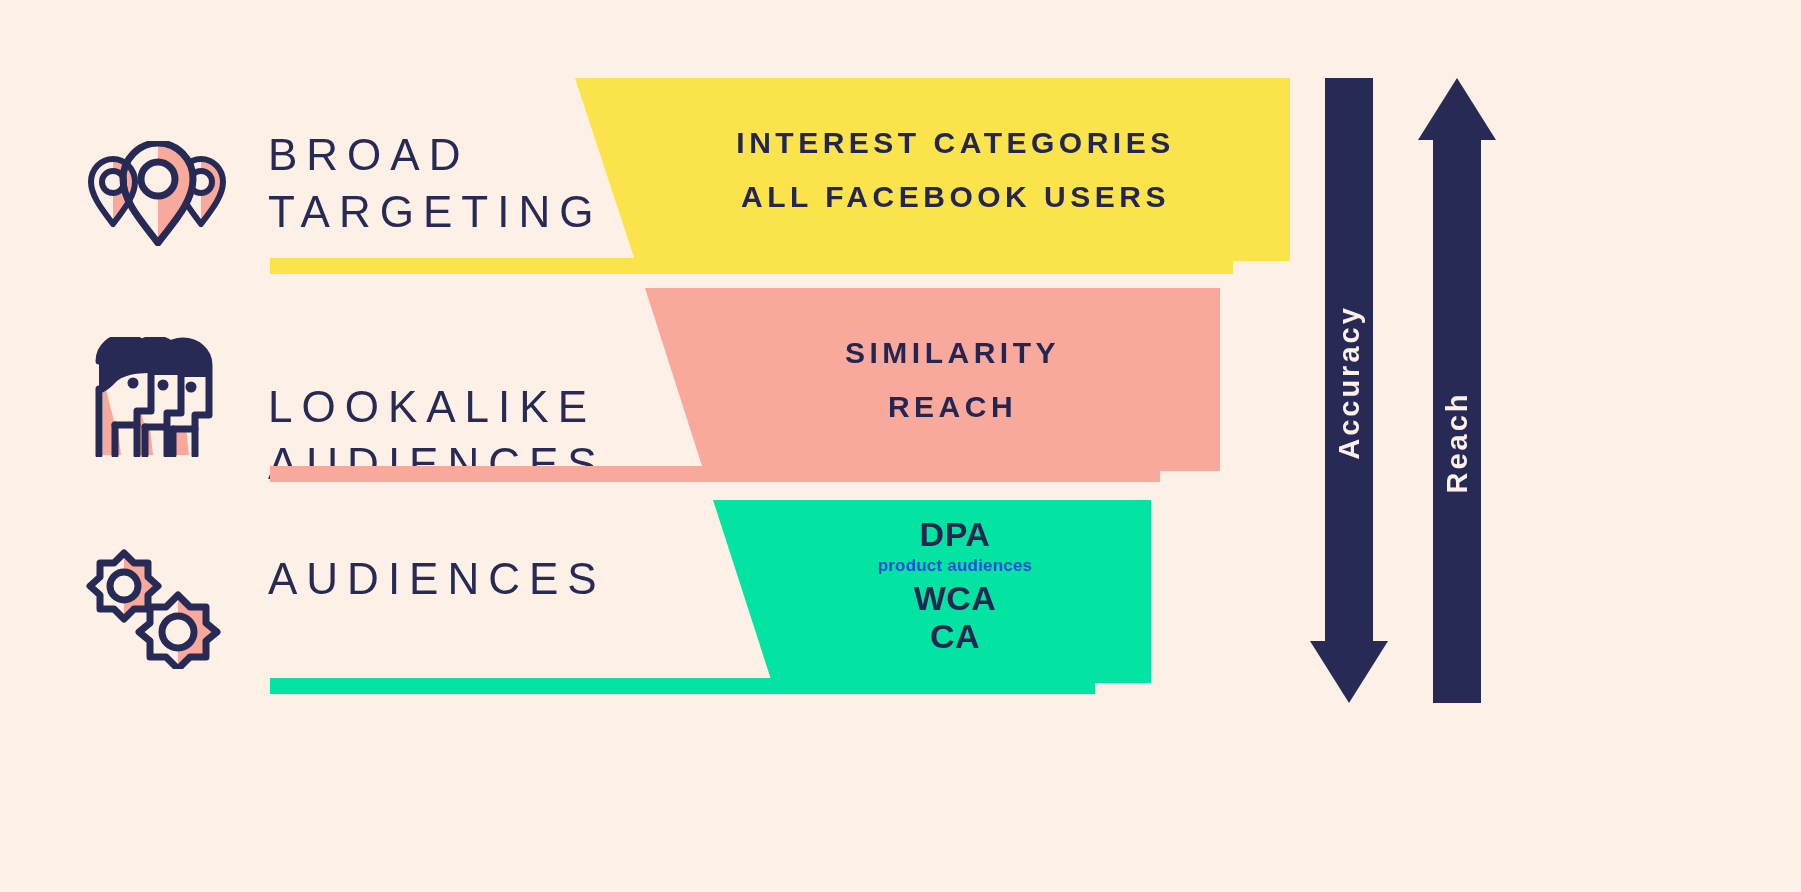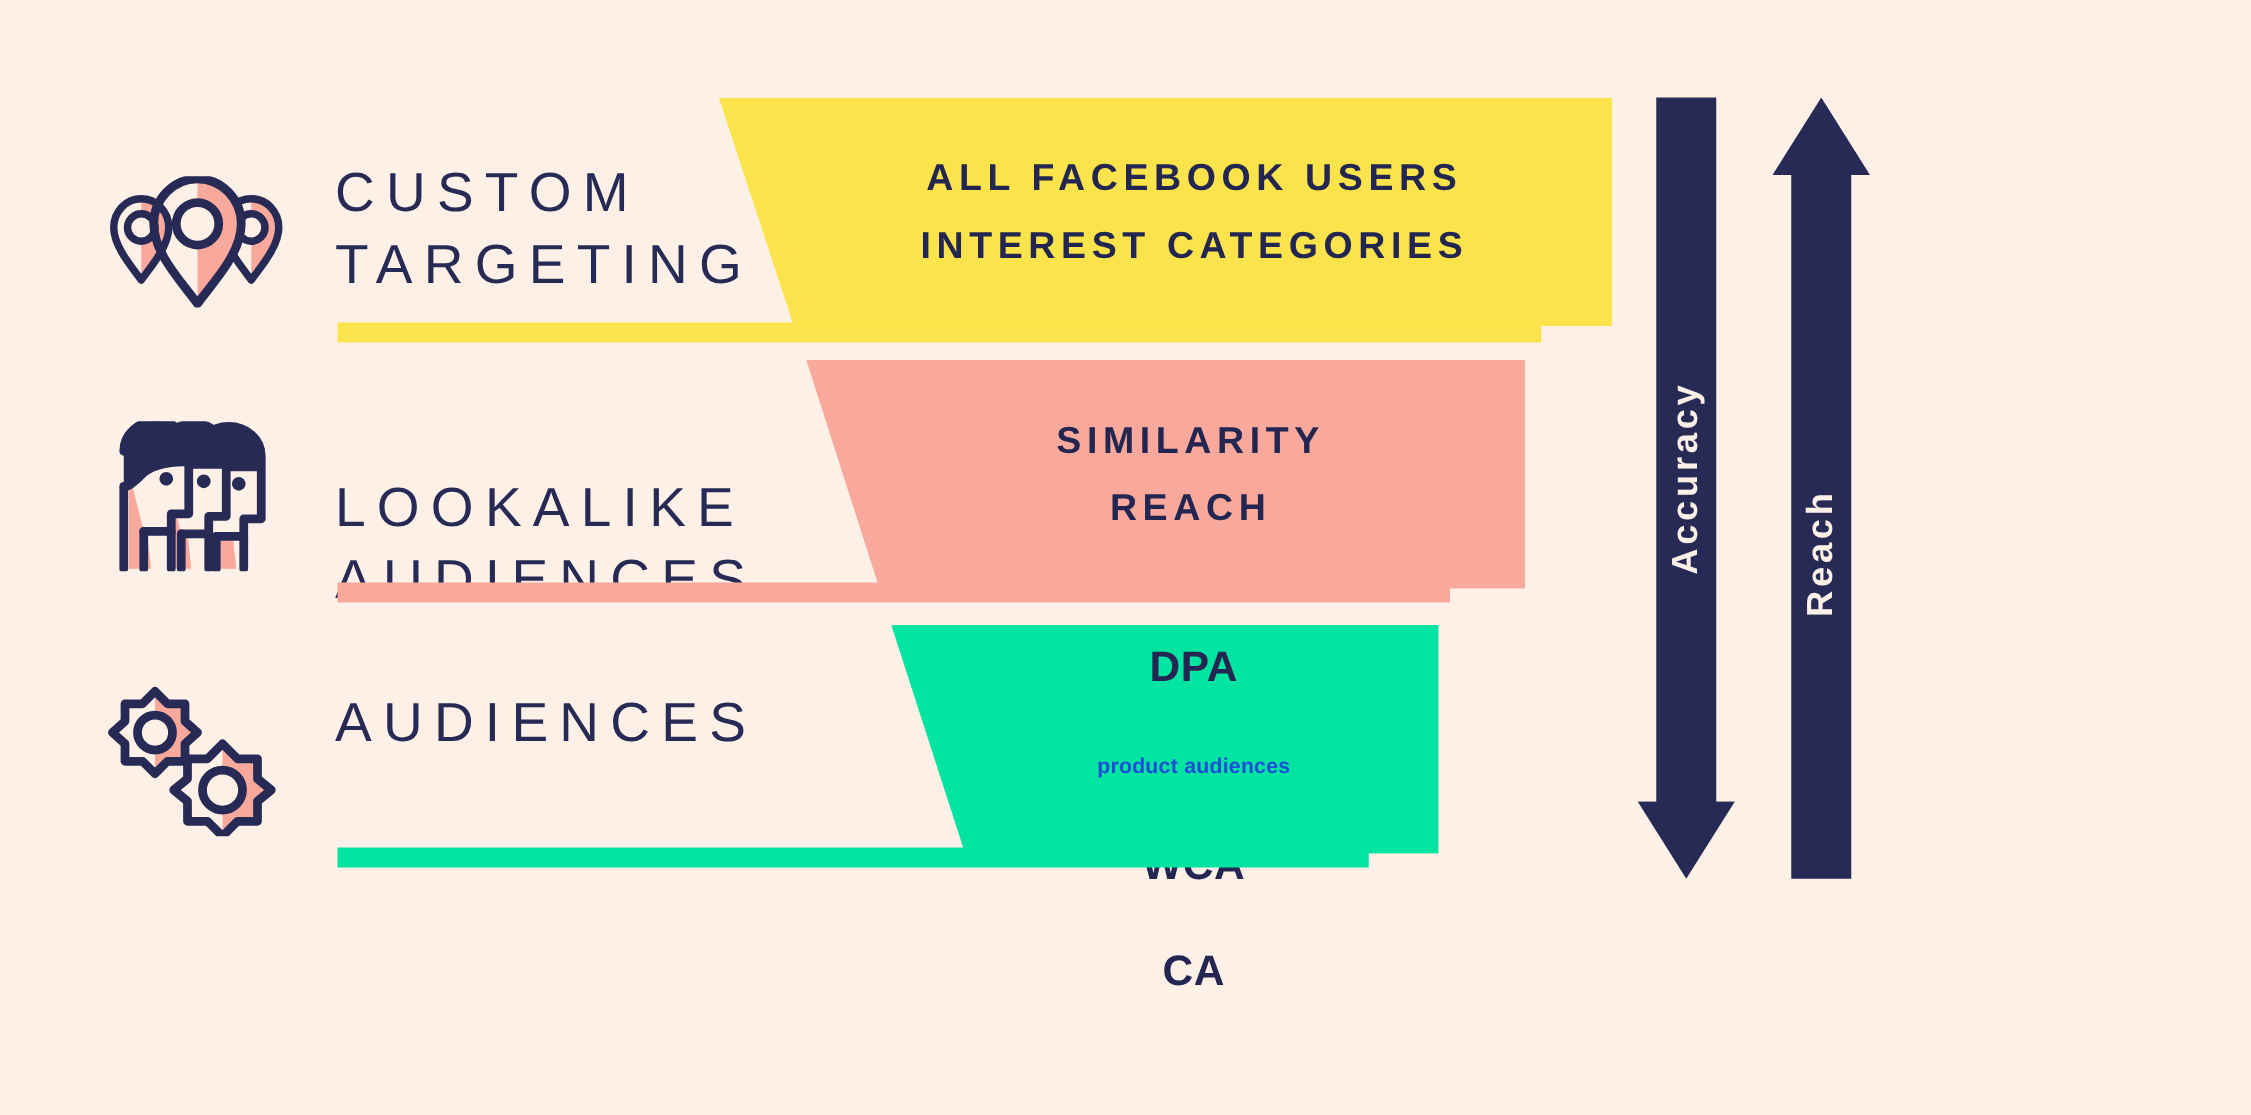--- a/index.html
+++ b/index.html
@@ -94,21 +94,20 @@
   
   #band-green { left:713px; top:500px; width:438px; height:183px; }
   #band-green .trap {
     background:#03e3a1;
     clip-path:polygon(0 0, 100% 0, 100% 100%, 13.5% 100%);
   }
   #band-green .content {
     padding-left:46px;
     justify-content:flex-start;
     padding-top:15px;
-    gap:47px;
   }
   .green-big {
     font-size:34px;
     font-weight:bold;
     color:#232651;
     letter-spacing:0.5px;
     line-height:1.12;
   }
   .green-small {
     font-size:17px;
@@ -199,30 +198,30 @@
 
         <g transform="translate(40,2)">
           <path d="M35 0 C54 0 70 16 70 36 C70 60 48 82 35 100 L35 0 Z" fill="#f9a89c"></path>
           <path d="M35 0 C54 0 70 16 70 36 C70 60 48 82 35 100 C22 82 0 60 0 36 C0 16 16 0 35 0 Z" fill="none" stroke="#262a55" stroke-width="7" stroke-linejoin="round"></path>
           <circle cx="35" cy="36" r="17" fill="#fdf1e7" stroke="#262a55" stroke-width="7"></circle>
         </g>
       </svg>
     </div>
 
     <div class="label-cell">
-      <div class="label-line">CUSTOM</div>
+      <div class="label-line">BROAD</div>
       <div class="label-line">TARGETING</div>
     </div>
   </div>
 
   <div class="band" id="band-yellow">
     <div class="trap"></div>
     <div class="content">
+      <div class="band-line">INTEREST CATEGORIES</div>
       <div class="band-line">ALL FACEBOOK USERS</div>
-      <div class="band-line">INTEREST CATEGORIES</div>
     </div>
   </div>
   <div class="stub" id="stub-yellow"></div>
 
   <div class="row" id="row-lookalike">
 
     <div class="icon-cell">
       <svg class="icon-svg" width="150" height="120" viewBox="0 0 150 120" aria-hidden="true">
 
         <path d="M20 52 L20 118 L38 118 L30 52 Z" fill="#f9a89c"></path>

